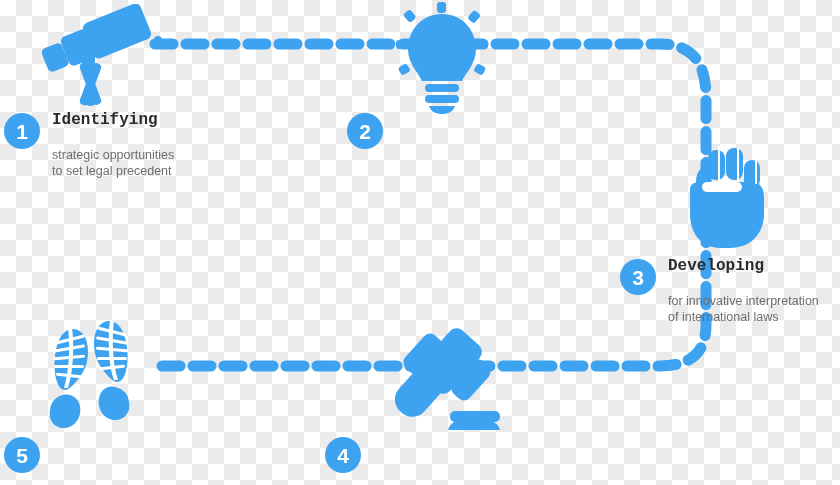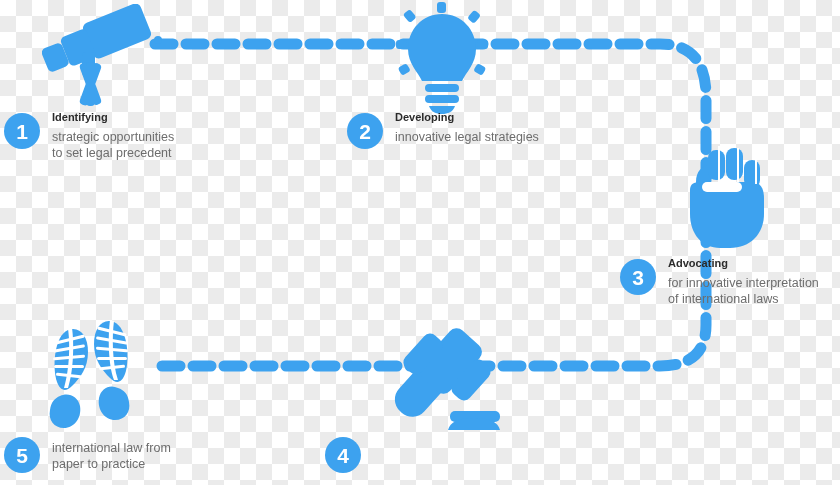--- a/index.html
+++ b/index.html
@@ -51,31 +51,32 @@
     align-items: center;
     justify-content: center;
     flex: 0 0 auto;
     line-height: 1;
   }
   .step-text {
     margin-left: 12px;
     margin-top: -2px;
   }
   .step-title {
-    font-size: 11px;
+    font-size: 16px;
     font-weight: bold;
     color: #2b2b2b;
     line-height: 1.15;
     white-space: nowrap;
+    font-family: Liberation Mono, monospace;
   }
   .step-desc {
     font-size: 12.5px;
     color: #6d6d6d;
     line-height: 1.28;
-    margin-top: 5px;
+    margin-top: 18px;
     white-space: pre-line;
   }
 </style>
 </head>
 <body>
 
 <div id="canvas">
 
   <svg class="flow-svg" viewBox="0 0 840 485">
     <path d="M 155 44 L 660 44 Q 706 44 706 96 L 706 325 Q 706 366 660 366 L 160 366" fill="none" stroke="#3DA2EF" stroke-width="11" stroke-linecap="round" stroke-dasharray="18 13"></path>
@@ -176,42 +177,36 @@
     <div class="num-circle">1</div>
     <div class="step-text">
       <div class="step-title">Identifying</div>
       <div class="step-desc">strategic opportunities
 to set legal precedent</div>
     </div>
   </div>
 
   <div class="step-block" style="left:347px; top:113px;">
     <div class="num-circle">2</div>
-    <div class="step-text">
-      <div class="step-title">Developing</div>
-      <div class="step-desc">innovative legal strategies</div>
-    </div>
   </div>
 
   <div class="step-block" style="left:620px; top:259px;">
     <div class="num-circle">3</div>
     <div class="step-text">
-      <div class="step-title">Advocating</div>
+      <div class="step-title">Developing</div>
       <div class="step-desc">for innovative interpretation
 of international laws</div>
     </div>
   </div>
 
   <div class="step-block" style="left:325px; top:437px;">
     <div class="num-circle">4</div>
     <div class="step-text">
     </div>
   </div>
 
   <div class="step-block" style="left:4px; top:437px;">
     <div class="num-circle">5</div>
     <div class="step-text">
-      <div class="step-desc">international law from
-paper to practice</div>
     </div>
   </div>
 
 </div>
 
 </body></html>

